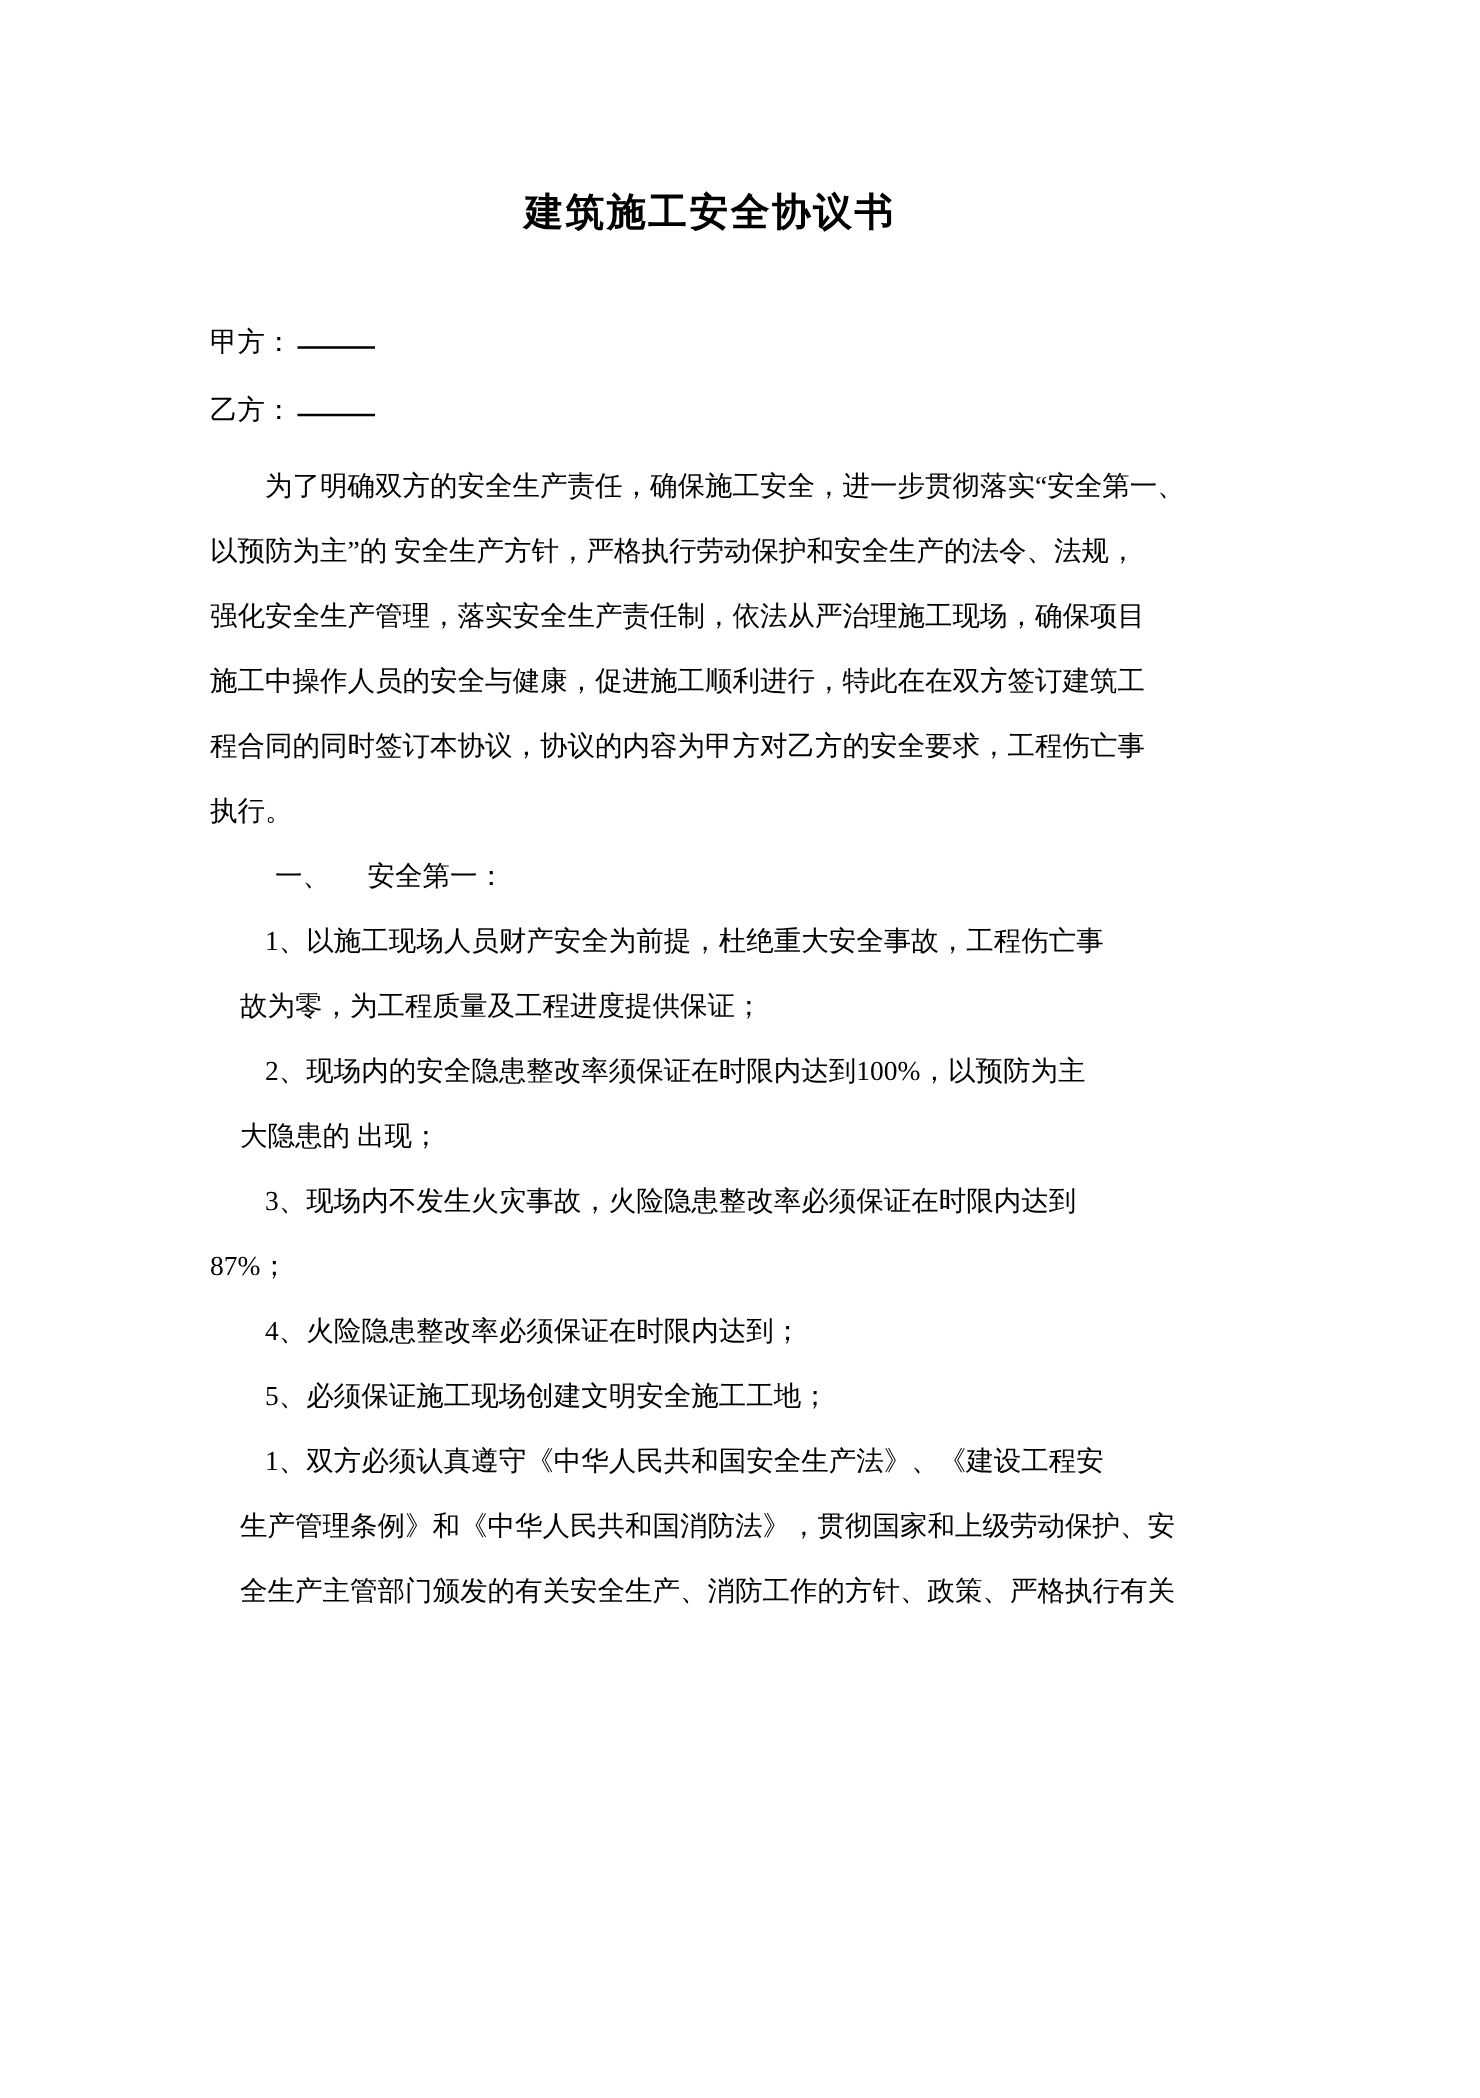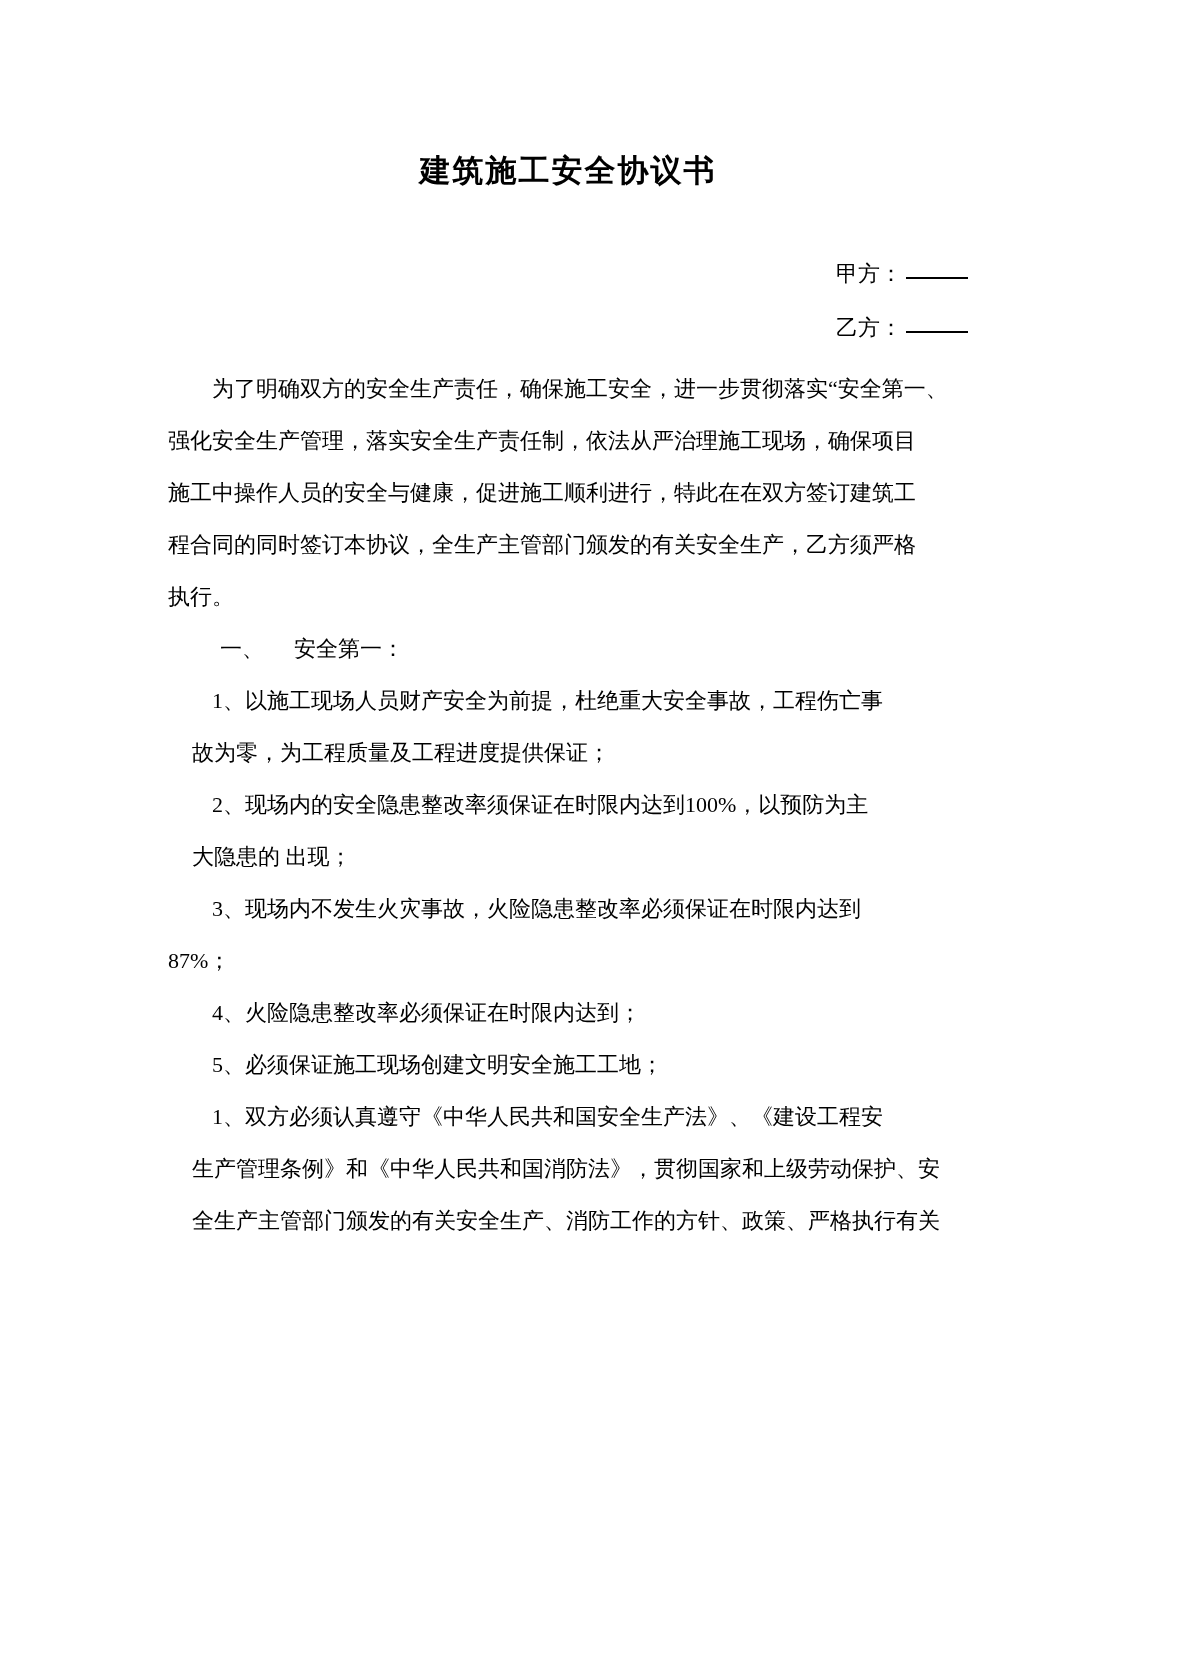--- a/index.html
+++ b/index.html
@@ -38,21 +38,20 @@
     line-height: 1.2;
     font-family: "DejaVu Sans", "Liberation Sans", sans-serif;
   }
   .party-block {
     margin-top: 58px;
   }
   .party-line {
     font-size: 22px;
     line-height: 54px;
     white-space: nowrap;
-    text-align: right;
   }
   .blank-rule {
     display: inline-block;
     width: 62px;
     border-bottom: 2px solid #000;
     margin-left: 4px;
     vertical-align: 2px;
     height: 14px;
   }
   .body-para {
@@ -119,23 +118,24 @@
       <div class="party-line">
         <span>甲方：</span><span class="blank-rule"></span>
       </div>
       <div class="party-line">
         <span>乙方：</span><span class="blank-rule"></span>
       </div>
     </div>
 
     <div class="body-para">
       <span class="para-line indent-1">为了明确双方的安全生产责任，确保施工安全，进一步贯彻落实“安全第一、</span>
+      <span class="para-line">以预防为主”的 安全生产方针，严格执行劳动保护和安全生产的法令、法规，</span>
       <span class="para-line">强化安全生产管理，落实安全生产责任制，依法从严治理施工现场，确保项目</span>
       <span class="para-line">施工中操作人员的安全与健康，促进施工顺利进行，特此在在双方签订建筑工</span>
-      <span class="para-line">程合同的同时签订本协议，全生产主管部门颁发的有关安全生产，乙方须严格</span>
+      <span class="para-line">程合同的同时签订本协议，协议的内容为甲方对乙方的安全要求，工程伤亡事</span>
       <span class="para-line">执行。</span>
     </div>
 
     <div class="section-head">
       <span class="sec-num">一、</span><span>安全第一：</span>
     </div>
 
     <div class="list-item">
       <span class="li-line li-first"><span class="num-latin">1、</span><span>以施工现场人员财产安全为前提，杜绝重大安全事故，工程伤亡事</span></span>
       <span class="li-line indent-2">故为零，为工程质量及工程进度提供保证；</span>

